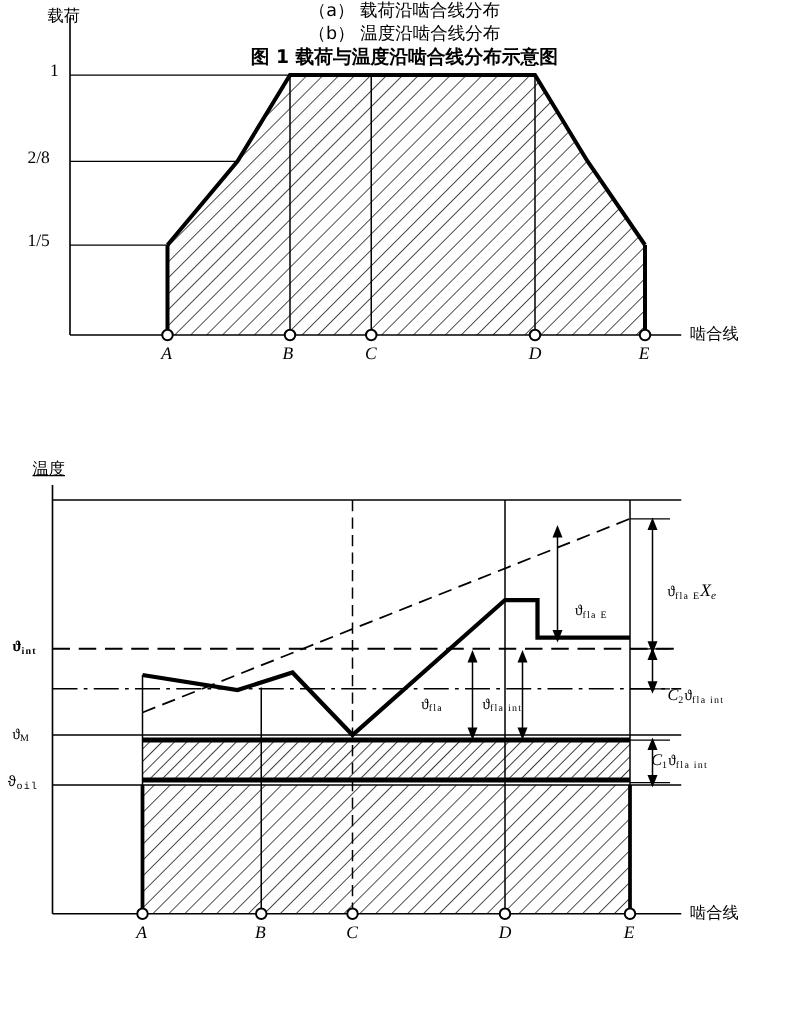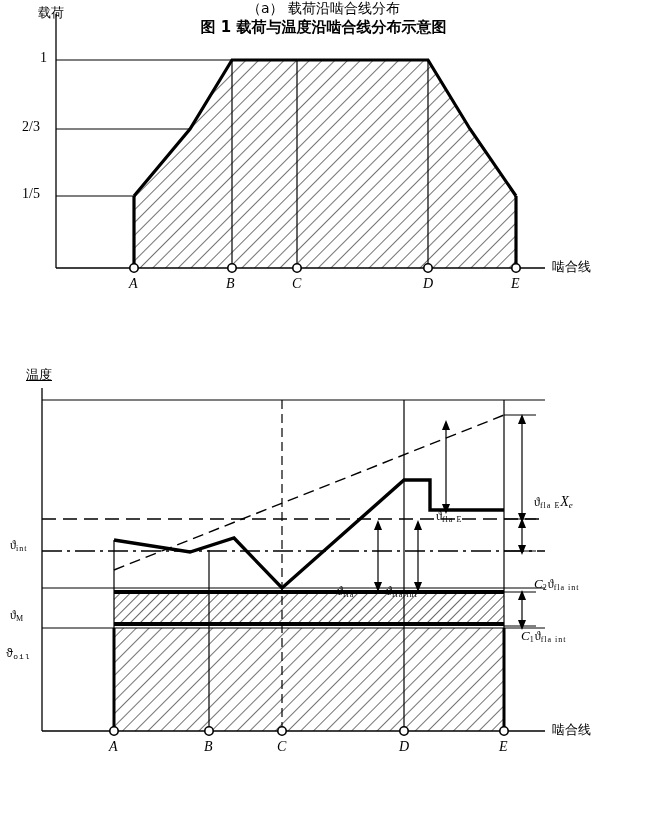--- a/index.html
+++ b/index.html
@@ -6,21 +6,21 @@
   body{width:647px;height:829px;position:relative;font-family:"Liberation Serif",serif;color:#000;overflow:hidden;}
   .fig{position:absolute;left:0;top:0;width:647px;height:829px;}
   .lbl{position:absolute;white-space:nowrap;}
   .cn{font-family:"DejaVu Sans",sans-serif;}
   .axlabel{font-size:13px;}
   .ticklabel{font-size:14px;font-family:"Liberation Serif",serif;}
   .ptlabel{font-size:14px;font-style:italic;font-family:"Liberation Serif",serif;}
   .caption{font-size:14px;text-align:center;width:647px;}
   .caption.cn{font-family:"DejaVu Sans",sans-serif;}
   .maincap{font-size:15px;font-weight:bold;text-align:center;width:647px;font-family:"DejaVu Sans",sans-serif;}
-  .sym{font-size:12px;font-family:"Liberation Serif",serif;margin-top:28px;}
+  .sym{font-size:12px;font-family:"Liberation Serif",serif;}
   .sub{font-size:8px;vertical-align:-2px;letter-spacing:1px;}
   .subi{font-size:9px;vertical-align:-2px;font-style:italic;}
 </style>
 </head>
 <body>
 
 <div class="fig">
 
   <svg class="fig" width="647" height="829" style="position:absolute;left:0;top:0;">
     <defs>
@@ -150,67 +150,68 @@
       <circle cx="282" cy="731" r="4.2" fill="#fff" stroke="#000" stroke-width="1.6"></circle>
       <circle cx="404" cy="731" r="4.2" fill="#fff" stroke="#000" stroke-width="1.6"></circle>
       <circle cx="504" cy="731" r="4.2" fill="#fff" stroke="#000" stroke-width="1.6"></circle>
     </g>
   </svg>
 
   <div class="lbl cn axlabel" style="left:38px;top:4px;">载荷</div>
   <div class="lbl cn axlabel" style="left:552px;top:258px;">啮合线</div>
 
   <div class="lbl ticklabel" style="left:40px;top:50px;">1</div>
-  <div class="lbl ticklabel" style="left:22px;top:119px;">2/3</div>
+  <div class="lbl ticklabel" style="left:22px;top:119px;">2/8</div>
   <div class="lbl ticklabel" style="left:22px;top:186px;">1/5</div>
 
   <div class="lbl ptlabel" style="left:129px;top:276px;">A</div>
   <div class="lbl ptlabel" style="left:226px;top:276px;">B</div>
   <div class="lbl ptlabel" style="left:292px;top:276px;">C</div>
   <div class="lbl ptlabel" style="left:423px;top:276px;">D</div>
   <div class="lbl ptlabel" style="left:511px;top:276px;">E</div>
 
   <div class="caption cn" style="left:0;top:320px;">（a） 载荷沿啮合线分布</div>
 
   <div class="lbl cn axlabel" style="left:26px;top:366px;text-decoration:underline;">温度</div>
   <div class="lbl cn axlabel" style="left:552px;top:721px;">啮合线</div>
 
   <div class="lbl ptlabel" style="left:109px;top:739px;">A</div>
   <div class="lbl ptlabel" style="left:204px;top:739px;">B</div>
   <div class="lbl ptlabel" style="left:277px;top:739px;">C</div>
   <div class="lbl ptlabel" style="left:399px;top:739px;">D</div>
   <div class="lbl ptlabel" style="left:499px;top:739px;">E</div>
 
-  <div class="lbl sym" style="left:10px;top:510px;">
+  <div class="lbl sym" style="left:10px;top:510px;font-weight:bold;">
     <span>ϑ</span><span class="sub">int</span>
   </div>
   <div class="lbl sym" style="left:10px;top:580px;">
     <span>ϑ</span><span class="sub">M</span>
   </div>
   <div class="lbl sym" style="left:6px;top:619px;font-family:Liberation Mono, monospace;">
     <span>ϑ</span><span class="sub">oil</span>
   </div>
 
   <div class="lbl sym" style="left:337px;top:556px;">
     <span>ϑ</span><span class="sub">fla</span>
   </div>
   <div class="lbl sym" style="left:386px;top:556px;">
     <span>ϑ</span><span class="sub">fla int</span>
   </div>
-  <div class="lbl sym" style="left:436px;top:481px;">
+  <div class="lbl sym" style="left:460px;top:481px;">
     <span>ϑ</span><span class="sub">fla E</span>
   </div>
 
   <div class="lbl sym" style="left:534px;top:466px;">
     <span>ϑ</span><span class="sub">fla E</span><span style="font-style:italic;font-size:14px;">X</span><span class="subi">e</span>
   </div>
 
   <div class="lbl sym" style="left:534px;top:548px;">
     <span style="font-style:italic;font-size:13px;">C</span><span class="sub">2</span><span>ϑ</span><span class="sub">fla int</span>
   </div>
 
   <div class="lbl sym" style="left:521px;top:600px;">
     <span style="font-style:italic;font-size:13px;">C</span><span class="sub">1</span><span>ϑ</span><span class="sub">fla int</span>
   </div>
 
+  <div class="caption cn" style="left:0;top:768px;">（b） 温度沿啮合线分布</div>
   <div class="maincap" style="left:0;top:797px;">图 1   载荷与温度沿啮合线分布示意图</div>
 
 </div>
 
 </body></html>

